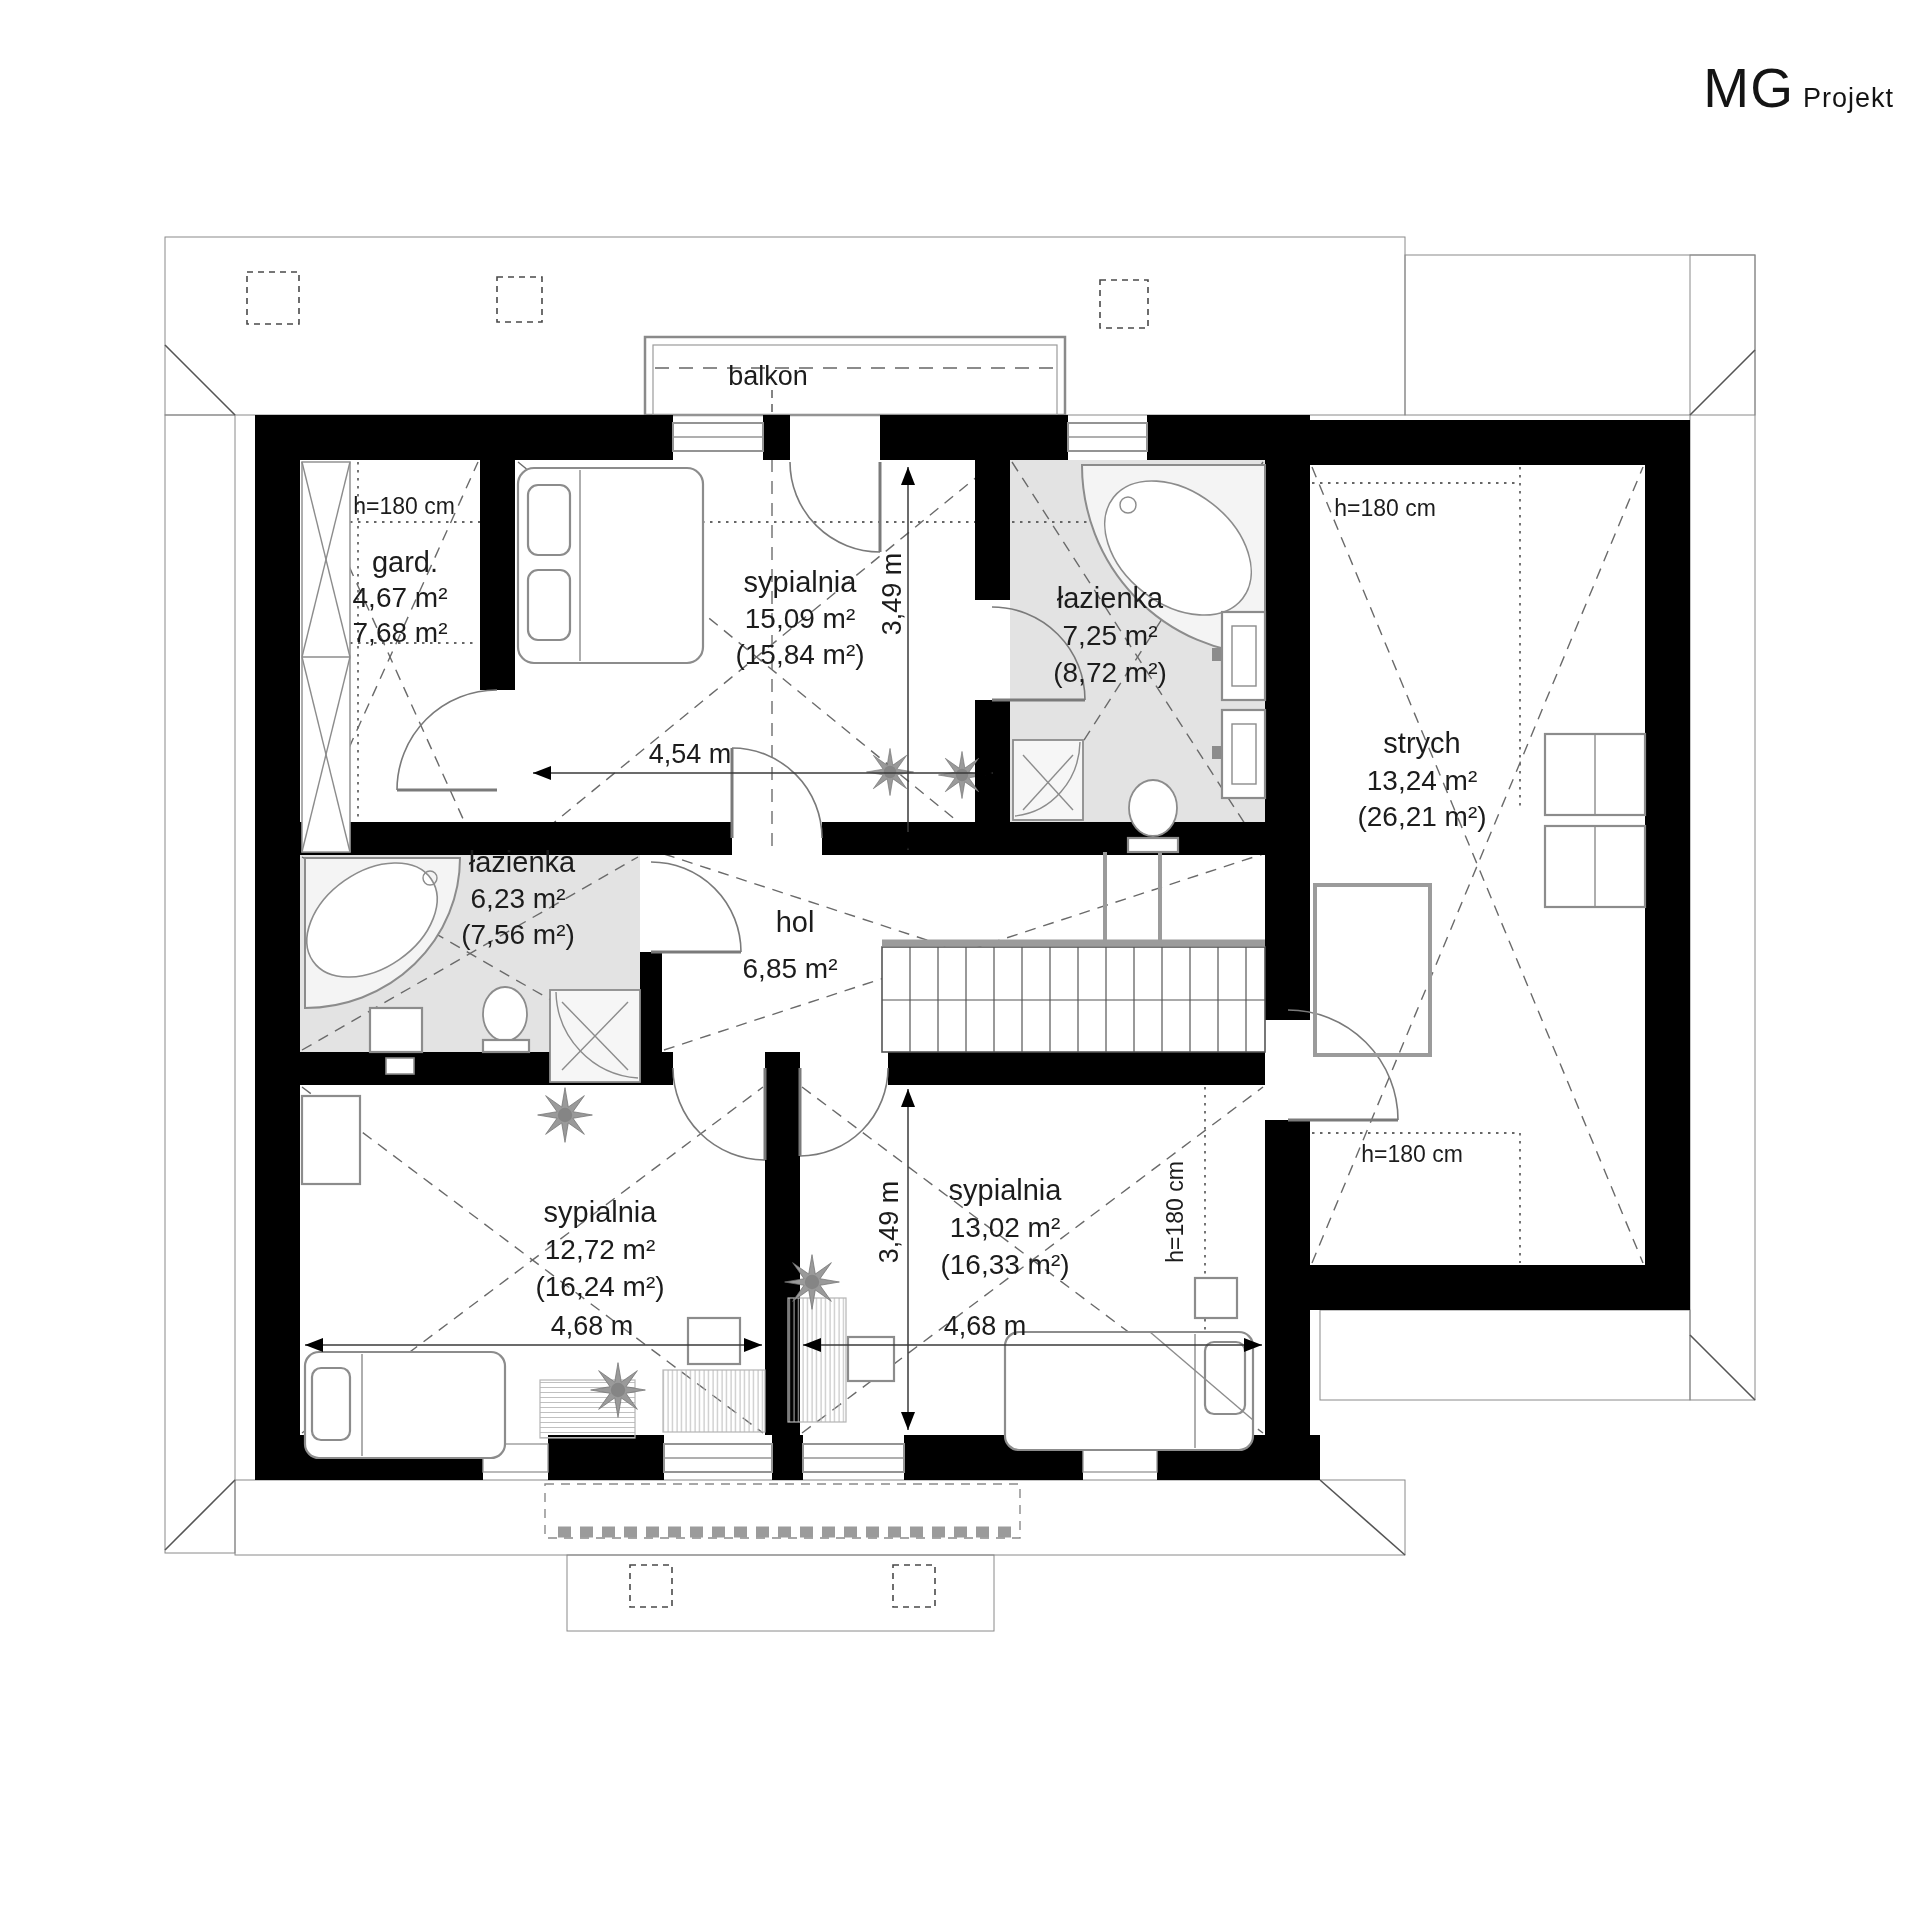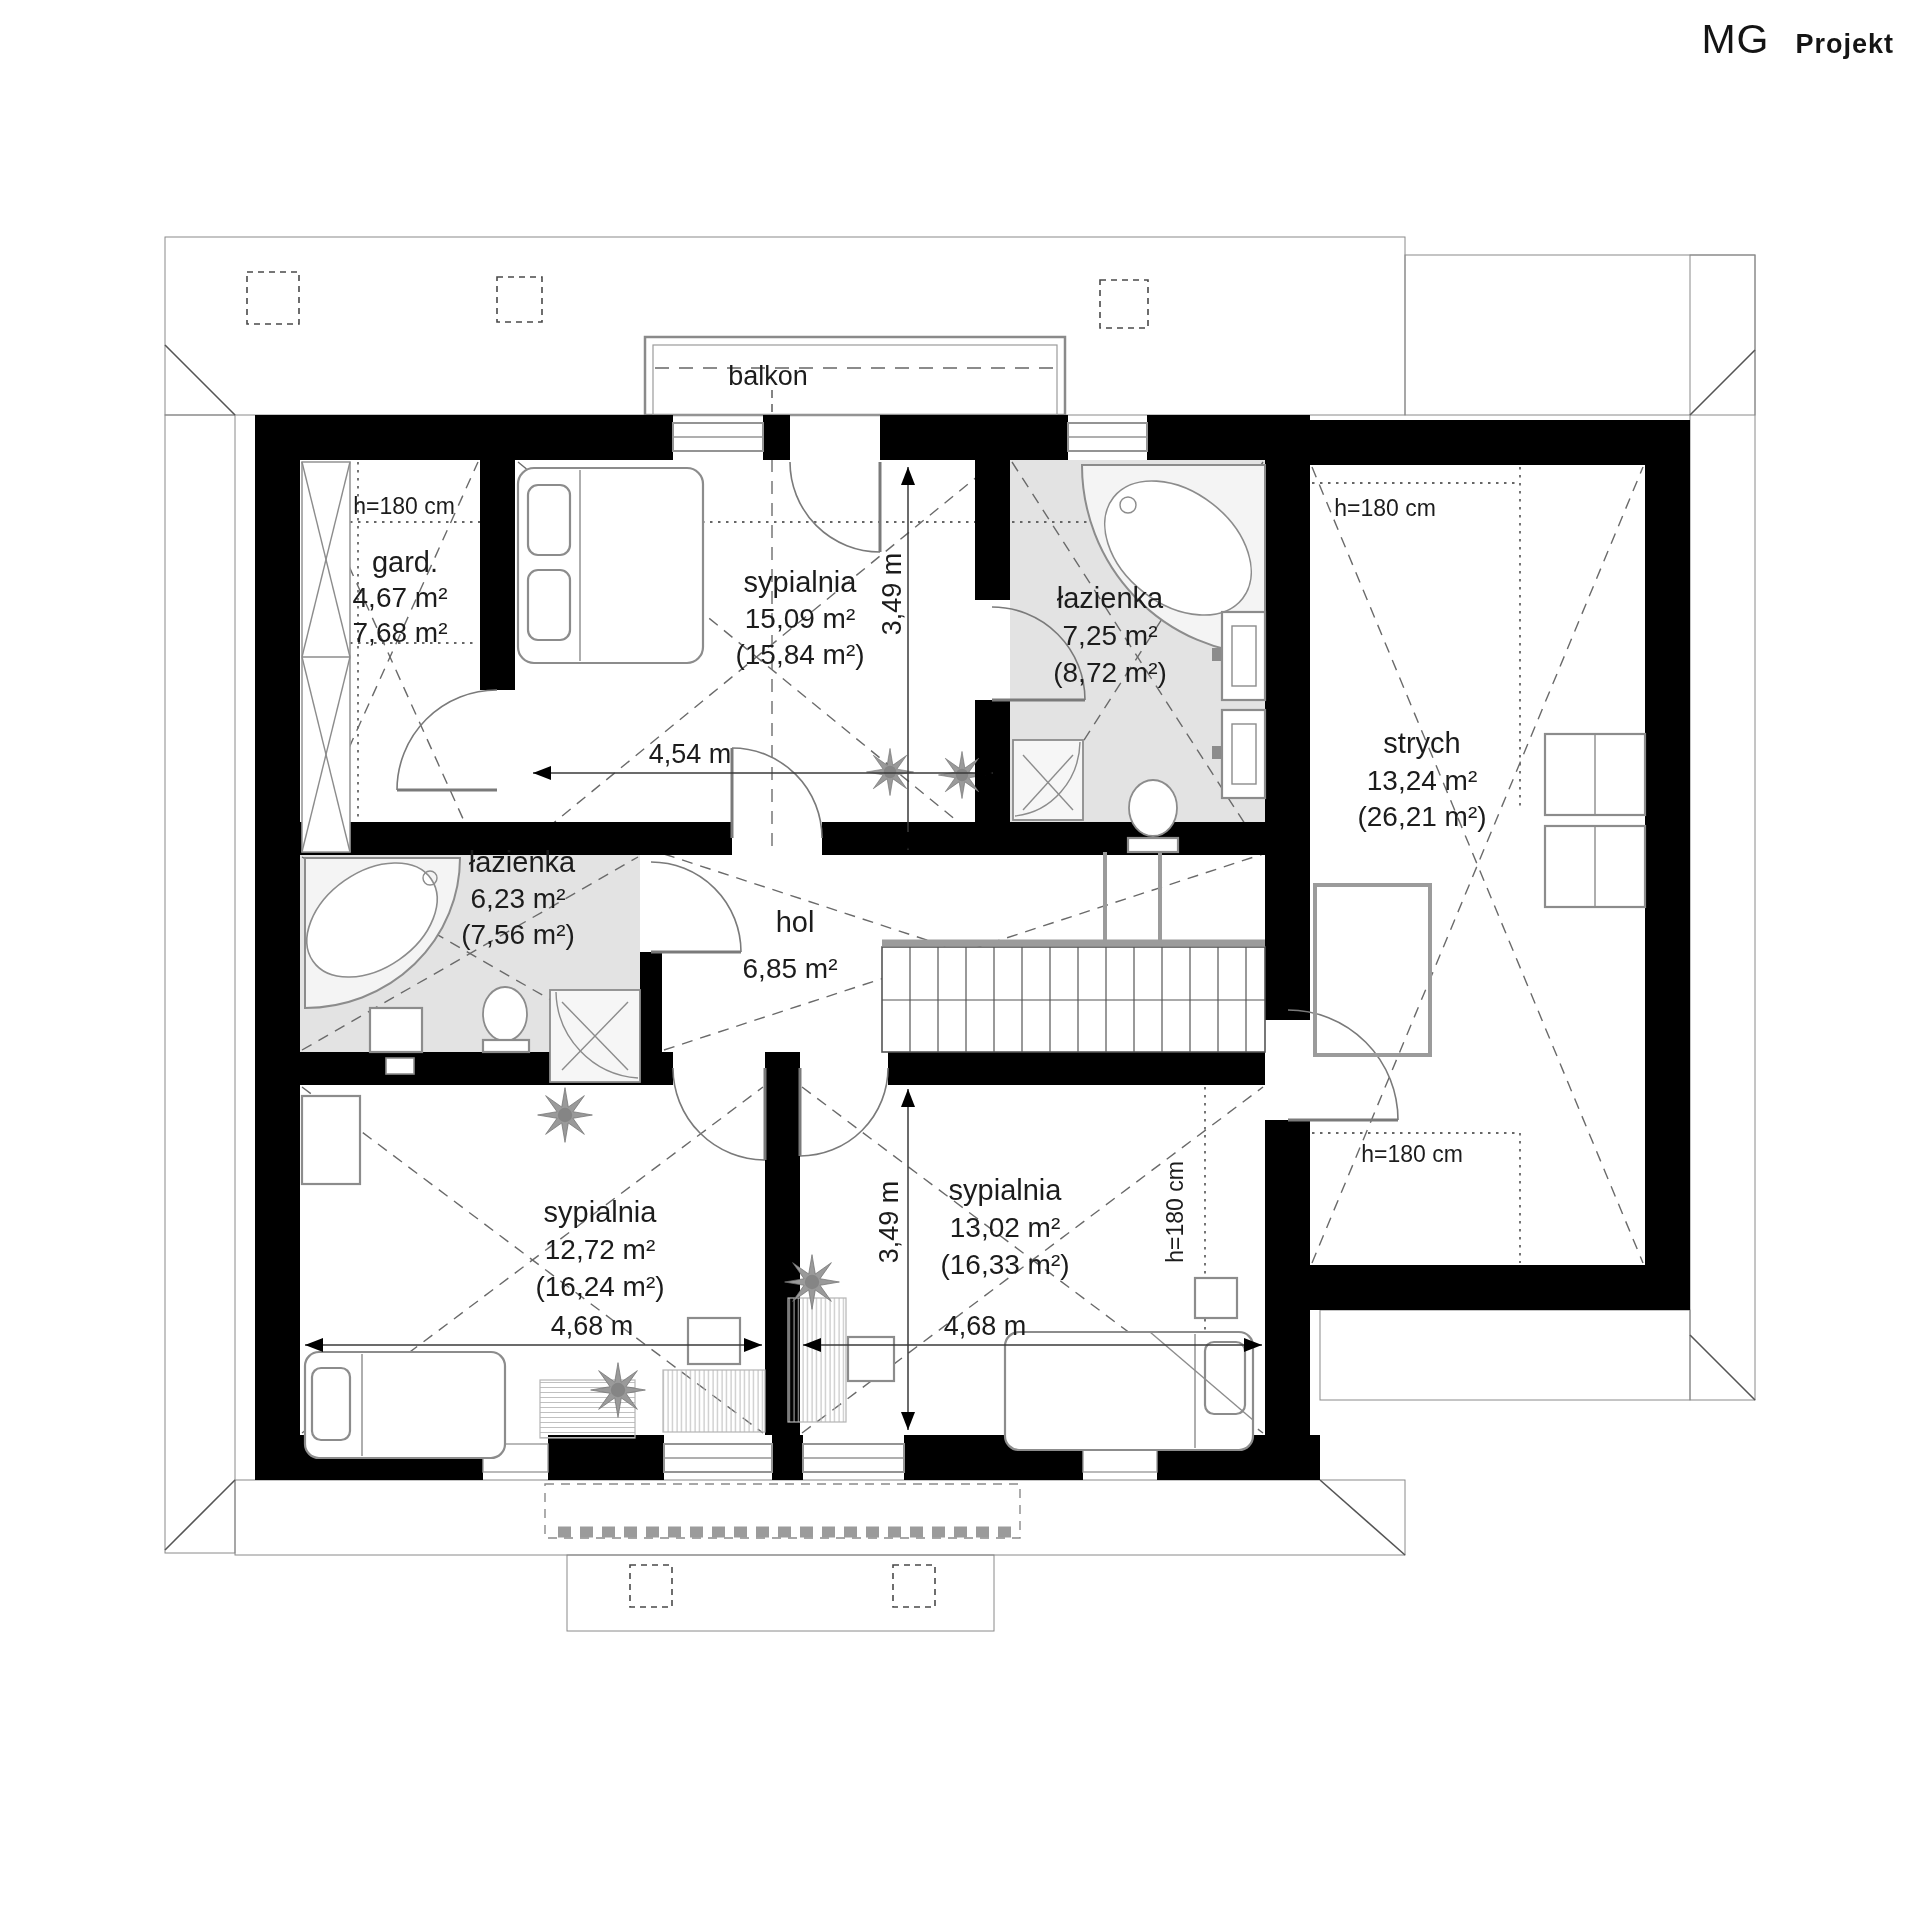--- a/index.html
+++ b/index.html
@@ -1,21 +1,21 @@
 <!DOCTYPE html>
 <html><head>
 <meta charset="utf-8">
 <style>
   html,body{margin:0;padding:0;background:#fff;}
   .canvas{position:relative;width:1920px;height:1917px;background:#fff;overflow:hidden;
           font-family:"Liberation Sans", sans-serif;}
   .plan-svg{position:absolute;left:0;top:0;}
   .logo{position:absolute;top:16px;right:26px;display:flex;align-items:baseline;color:#141414;}
-  .logo .mg{font-size:41px;font-weight:500;letter-spacing:1px;}
-  .logo .projekt{font-size:27px;font-weight:700;margin-left:26px;letter-spacing:1px;}
+  .logo .mg{font-size:55px;font-weight:500;letter-spacing:1px;margin-top:40px;}
+  .logo .projekt{font-size:27px;font-weight:400;margin-left:9px;letter-spacing:1px;}
   
   text{font-family:"Liberation Sans", sans-serif;fill:#1c1c1c;}
   .rname{font-size:29px;text-anchor:middle;}
   .rarea{font-size:28px;text-anchor:middle;}
   .dim{font-size:27px;text-anchor:middle;}
   .hlab{font-size:23px;text-anchor:middle;}
   .blab{font-size:27px;text-anchor:middle;}
   .wall{fill:#000;stroke:none;}
   .slope{stroke:#6a6a6a;stroke-width:1.4;stroke-dasharray:11 8;fill:none;}
   .dotl{stroke:#666;stroke-width:1.8;stroke-dasharray:2.5 5.5;fill:none;}

